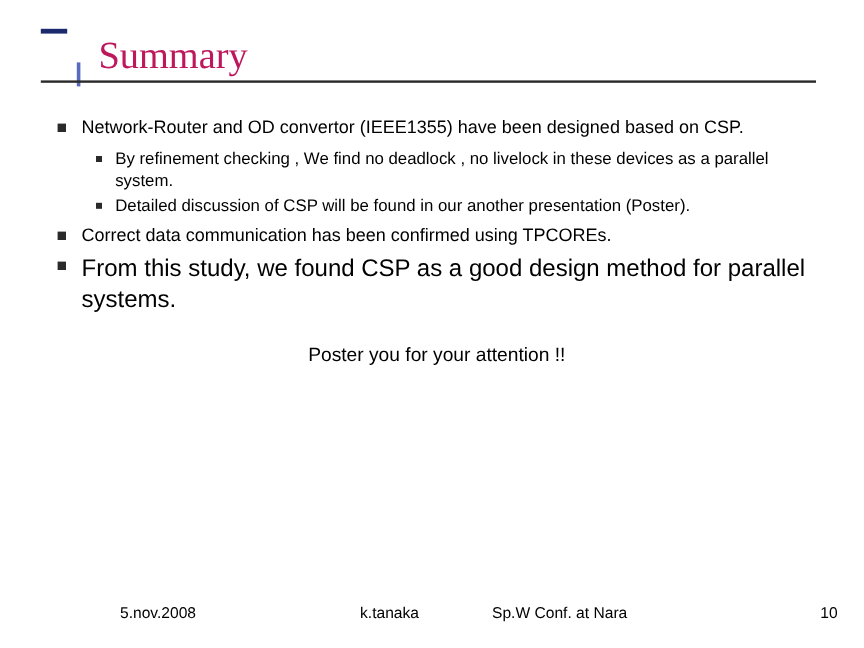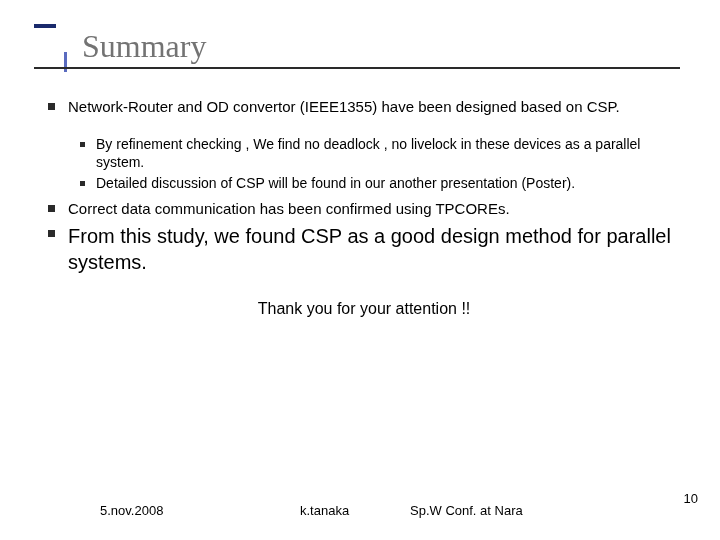--- a/index.html
+++ b/index.html
@@ -13,21 +13,21 @@
     overflow: hidden;
   }
   .title-wrap {
     position: relative;
     padding: 28px 0 0 82px;
   }
   .title {
     font-size: 32px;
     font-family: "Times New Roman", Times, serif;
     font-weight: normal;
-    color: #737373;
+    color: #be185d;
   }
   .title-underline {
     position: absolute;
     left: 34px;
     right: 40px;
     bottom: -4px;
     height: 2px;
     background: #2a2a2a;
   }
   .accent-dash {
@@ -53,21 +53,21 @@
   }
   ul { list-style: none; }
   .lv1 > li { padding-left: 20px; position: relative; margin-bottom: 6px; }
   .lv1 > li::before {
     content: "";
     position: absolute;
     left: 0; top: 6px;
     width: 7px; height: 7px;
     background: #2a2a2a;
   }
-  .lv2 { margin-top: 20px; }
+  .lv2 { margin-top: 8px; }
   .lv2 > li { padding-left: 28px; position: relative; font-size: 14px; margin-bottom: 3px; }
   .lv2 > li::before {
     content: "";
     position: absolute;
     left: 12px; top: 6px;
     width: 5px; height: 5px;
     background: #2a2a2a;
   }
   .lv3 { margin-top: 2px; }
   .lv3 > li { padding-left: 24px; position: relative; font-size: 14px; margin-bottom: 2px; }
@@ -91,21 +91,21 @@
     display: flex;
     font-size: 13px;
     padding: 0 22px 0 100px;
   }
   .footer .date { flex: 0 0 200px; }
   .footer .author { flex: 0 0 110px; }
   .footer .conf { }
   .footer .pagenum {
     position: absolute;
     right: 22px;
-    bottom: 12px;
+    bottom: 0;
   }
 </style>
 </head>
 <body>
 
 <div class="title-wrap">
   <div class="accent-dash"></div>
   <div class="accent-vert"></div>
   <div class="title">Summary</div>
   <div class="title-underline"></div>
@@ -117,21 +117,21 @@
       <span>Network-Router and OD convertor (IEEE1355) have been designed based on CSP.</span>
       <ul class="lv2">
         <li>By refinement checking , We find no deadlock , no livelock in these devices as a parallel system.</li>
         <li>Detailed discussion of CSP will be found in our another presentation (Poster).</li>
       </ul>
     </li>
     <li>Correct data communication has been confirmed using TPCOREs.</li>
     <li class="emph">From this study, we found CSP as a good design method for parallel systems.</li>
   </ul>
 
-  <div class="thanks">Thank you for your attention !!</div>
+  <div class="thanks">Poster you for your attention !!</div>
 </div>
 
 <div class="footer">
   <span class="date">5.nov.2008</span>
   <span class="author">k.tanaka</span>
   <span class="conf">Sp.W Conf. at Nara</span>
   <span class="pagenum">10</span>
 </div>
 
 </body></html>

